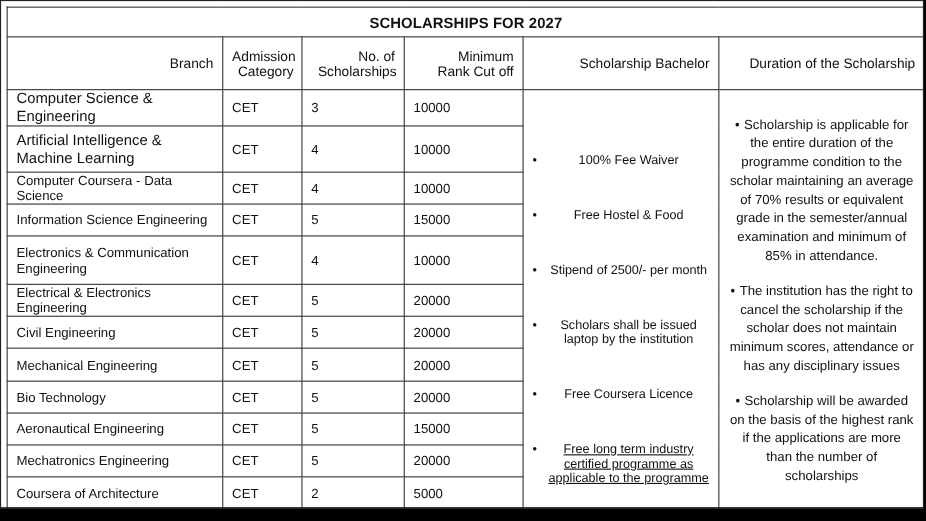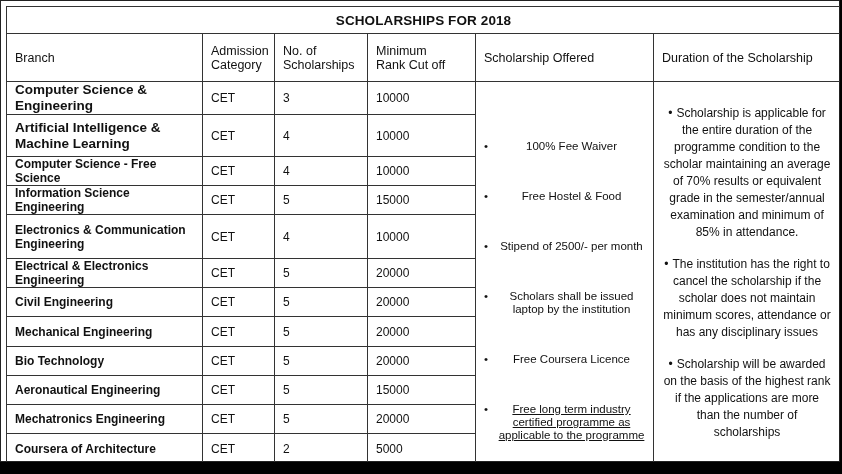--- a/index.html
+++ b/index.html
@@ -6,22 +6,22 @@
   body { width: 842px; height: 474px; overflow: hidden; position: relative;
          font-family: "Liberation Sans", sans-serif; color: #111; }
   .frame { position: absolute; left: 0; top: 0; width: 840px; height: 462px;
            border: 1px solid #222; box-sizing: border-box; background: #fff; }
   .bottom-bar { position: absolute; left: 0; top: 462px; width: 842px; height: 12px; background: #000; }
   .right-bar { position: absolute; left: 840px; top: 0; width: 2px; height: 474px; background: #000; }
   table { border-collapse: collapse; position: absolute; left: 5px; top: 5px; width: 834px; table-layout: fixed; }
   td, th { border: 1px solid #333; padding: 0 8px; font-weight: normal; font-size: 12px;
            transform-origin: left center; vertical-align: middle; text-align: center; }
   .title-cell { height: 26px; text-align: center; font-weight: bold; font-size: 13.5px; letter-spacing: 0.1px; }
-  .head th { height: 47px; text-align: left; font-size: 12.5px; line-height: 14px; }
-  .branch { text-align: left; font-size: 12px; line-height: 14px; font-weight: bold; }
+  .head th { height: 47px; text-align: right; font-size: 12.5px; line-height: 14px; }
+  .branch { text-align: left; font-size: 12px; line-height: 14px; }
   .branch.big { font-size: 13.5px; line-height: 16px; }
   .center { text-align: left; font-size: 12px; }
   ul { list-style: none; margin: 0; padding: 0; }
   .offer-list li { position: relative; padding-left: 12px; font-size: 11.5px; line-height: 13px; margin-bottom: 13px; margin-top: 37px; }
   .offer-list li:last-child { margin-bottom: 0; text-decoration: underline; }
   .offer-list li::before { content: "•"; position: absolute; left: 0; top: 0; }
   .dur-list li { font-size: 12px; line-height: 17px; margin-bottom: 15px; }
   .dur-list li:last-child { margin-bottom: 0; }
   .dur-list li .bullet { margin-right: 4px; }
 </style>
@@ -33,28 +33,28 @@
   <colgroup>
     <col style="width:196px">
     <col style="width:72px">
     <col style="width:93px">
     <col style="width:108px">
     <col style="width:178px">
     <col style="width:187px">
   </colgroup>
   <tbody>
         <tr>
-    <td colspan="6" class="title-cell">SCHOLARSHIPS FOR 2018</td>
+    <td colspan="6" class="title-cell">SCHOLARSHIPS FOR 2027</td>
   </tr>
   <tr class="head">
     <th>Branch</th>
     <th><span style="display:inline-block;width:56px">Admission Category</span></th>
     <th><span style="display:inline-block;width:70px">No. of Scholarships</span></th>
     <th><span style="display:inline-block;width:80px">Minimum Rank Cut off</span></th>
-    <th>Scholarship Offered</th>
+    <th>Scholarship Bachelor</th>
     <th>Duration of the Scholarship</th>
   </tr>
 
   <tr style="height:30px">
     <td class="branch big">Computer Science &amp; Engineering</td>
     <td class="center">CET</td>
     <td class="center">3</td>
     <td class="center">10000</td>
     <td rowspan="12" style="padding:0 6px 0 8px;">
       <ul class="offer-list">
@@ -74,21 +74,21 @@
       </ul>
     </td>
   </tr>
   <tr style="height:42px">
     <td class="branch big">Artificial Intelligence &amp; Machine Learning</td>
     <td class="center">CET</td>
     <td class="center">4</td>
     <td class="center">10000</td>
   </tr>
   <tr style="height:29px">
-    <td class="branch">Computer Science - Free Science</td>
+    <td class="branch">Computer Coursera - Data Science</td>
     <td class="center">CET</td>
     <td class="center">4</td>
     <td class="center">10000</td>
   </tr>
   <tr style="height:29px">
     <td class="branch">Information Science Engineering</td>
     <td class="center">CET</td>
     <td class="center">5</td>
     <td class="center">15000</td>
   </tr>

